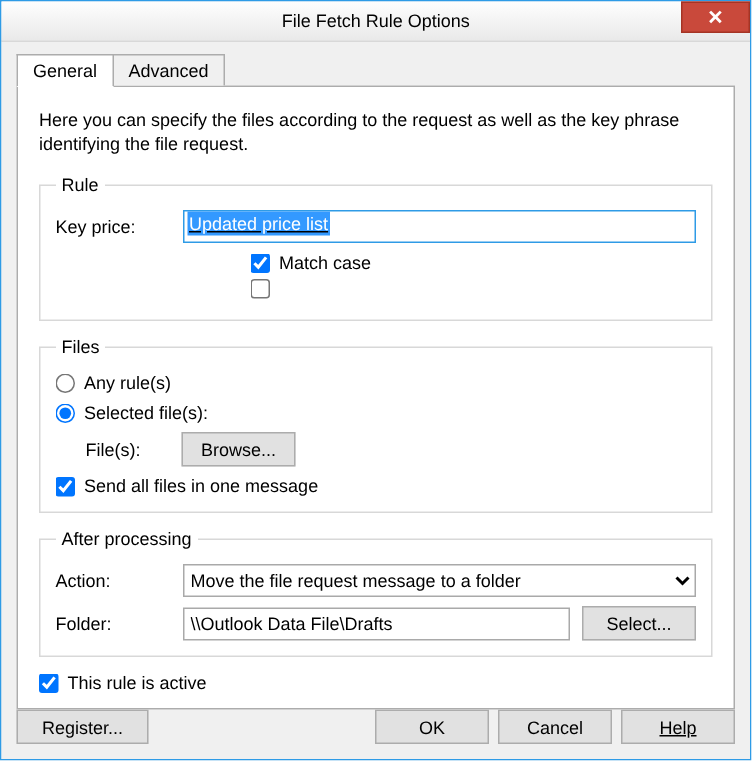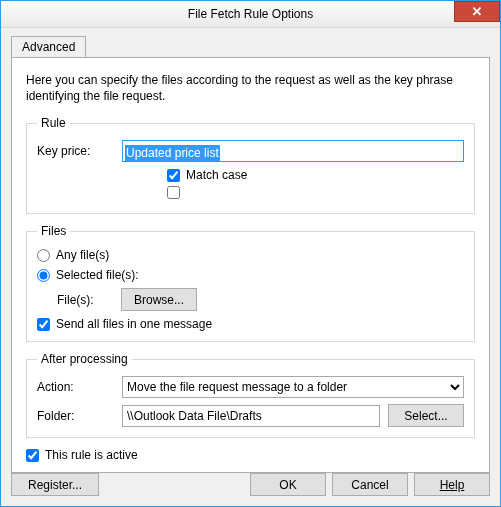--- a/index.html
+++ b/index.html
@@ -128,22 +128,23 @@
   }
   .input-key {
     flex: 1;
   }
   .input-key .sel-wrap {
     flex: 1;
     height: 22px;
     border: 1px solid #2e9be6;
     background: #fff;
     display: flex;
-    align-items: flex-end;
+    align-items: flex-start;
     padding: 0 2px;
+    text-decoration: underline;
   }
   .sel-wrap span.selected {
     background: #3399ff;
     color: #fff;
     padding: 0 1px;
     font-size: 12px;
     line-height: 16px;
   }
   .check-row {
     display: flex;
@@ -201,20 +202,21 @@
 <div class="window">
   <div class="titlebar">
     <span class="titlebar-title">File Fetch Rule Options</span>
     <div class="close-btn">
       <span>✕</span>
     </div>
   </div>
 
   <div class="client">
     <div class="tabstrip">
+      <div class="tab active">General</div>
       <div class="tab">Advanced</div>
     </div>
 
     <div class="tab-body">
 
       <div class="intro">Here you can specify the files according to the request as well as the key phrase identifying the file request.</div>
 
       <fieldset>
         <legend>Rule</legend>
         <div class="row">
@@ -231,21 +233,21 @@
         </div>
         <div class="check-row">
           <input type="checkbox" style="">
         </div>
       </fieldset>
 
       <fieldset>
         <legend>Files</legend>
         <div class="radio-row">
           <input type="radio" name="filemode" style="">
-          <span>Any file(s)</span>
+          <span>Any rule(s)</span>
         </div>
         <div class="radio-row">
           <input type="radio" name="filemode" checked="" style="">
           <span>Selected file(s):</span>
         </div>
         <div class="row">
           <div class="label-inset">File(s):</div>
           <div style="width:8px;"></div>
           <button class="btn">Browse...</button>
         </div>

